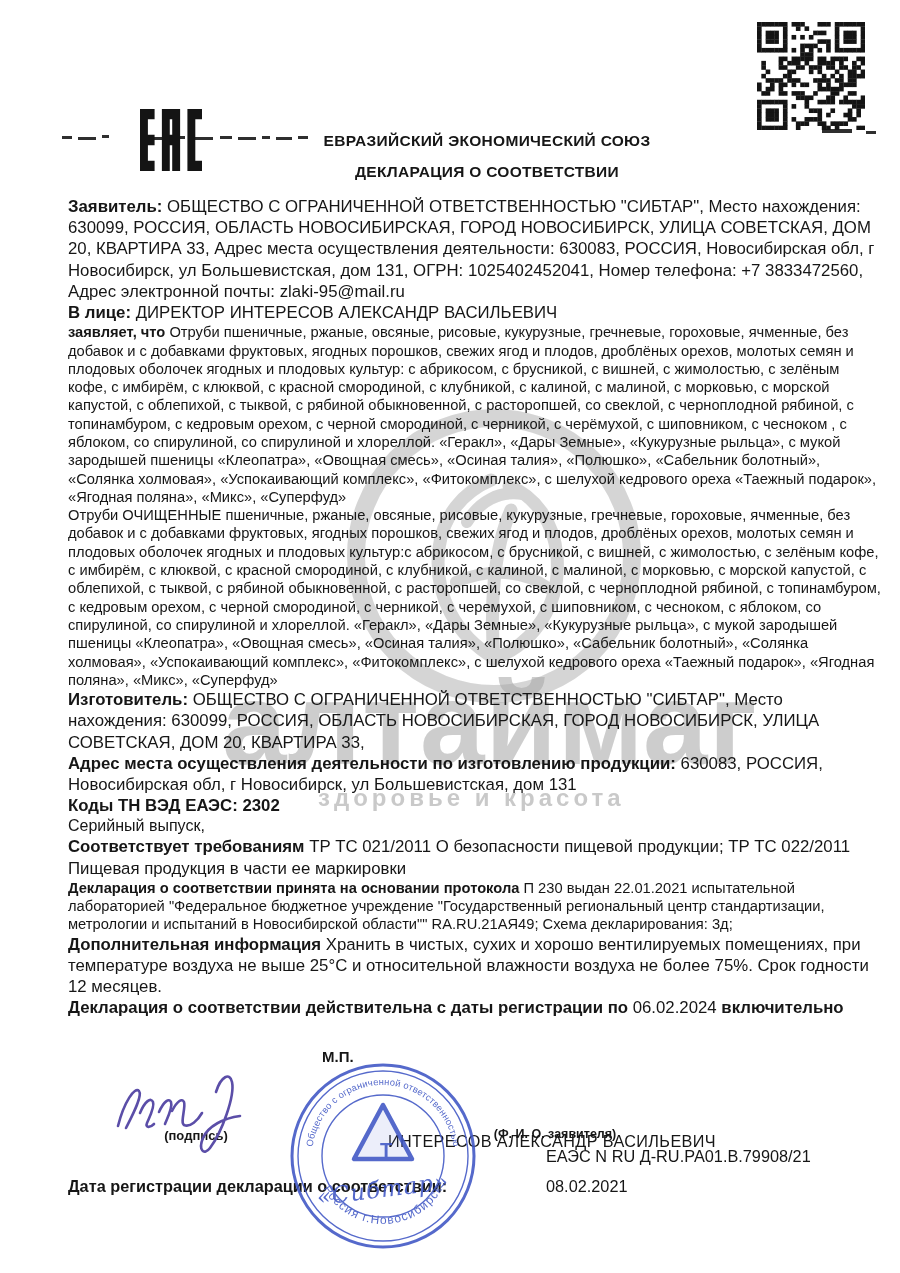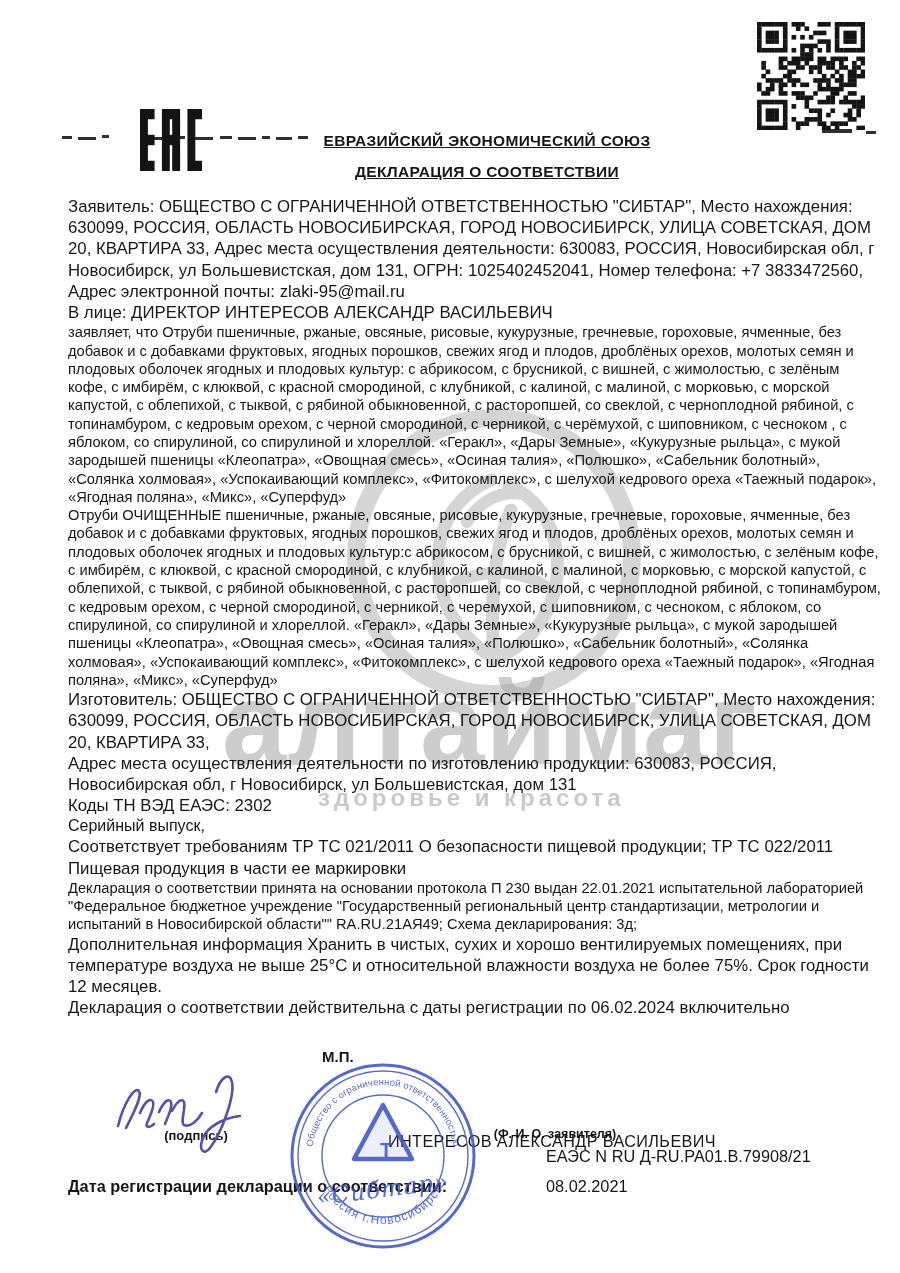--- a/index.html
+++ b/index.html
@@ -1,36 +1,36 @@
 <!DOCTYPE html>
 <html style="--text-ink: #161616; --stamp-ink: #3e55c4; --signature-ink: #5b4ea8; --watermark-gray: #a6a6a6; --qr-black: #141414;"><head>
 <meta charset="utf-8">
 <style>
   html,body{margin:0;padding:0;background:#ffffff;}
   .page{position:relative;width:900px;height:1273px;background:#fff;overflow:hidden;
         font-family:"Liberation Sans",sans-serif;color:var(--text-ink,#161616);}
   
   .eac{position:absolute;left:140px;top:109px;z-index:2;}
   .titles{position:absolute;left:97px;top:132px;width:780px;text-align:center;z-index:2;}
-  .titles .t{font-size:15.5px;font-weight:bold;letter-spacing:.3px;text-decoration:underline;}
+  .titles .t{font-size:15.5px;font-weight:bold;letter-spacing:.3px;}
   .titles .t + .t{margin-top:13px;}
   .qr{position:absolute;left:757px;top:22px;z-index:2;}
   
   .wm-ring{position:absolute;left:338px;top:400px;z-index:0;opacity:.5;}
   .wm-word{position:absolute;left:222px;top:666px;z-index:0;font-size:116px;font-weight:bold;
            color:var(--watermark-gray,#a6a6a6);opacity:.55;letter-spacing:1px;line-height:1;white-space:nowrap;}
   .wm-tag{position:absolute;left:318px;top:784px;z-index:0;font-size:24px;font-weight:bold;
           color:var(--watermark-gray,#a6a6a6);opacity:.6;letter-spacing:4px;white-space:nowrap;}
   
   .doc{position:absolute;left:68px;top:196px;width:814px;z-index:2;}
   .doc p{margin:0;}
   .p-lg{font-size:16.8px;line-height:21.2px;}
   .p-md{font-size:16px;line-height:20px;}
   .p-sm{font-size:14.7px;line-height:18.3px;}
-  .b{font-weight:normal;}
+  .b{font-weight:bold;}
   .mt2{margin-top:2px;}.mt6{margin-top:5px;}.mt8{margin-top:7px;}.mt16{margin-top:14px;}
   
   .sig{position:absolute;left:94px;top:1066px;z-index:3;}
   .sig-caption{position:absolute;left:138px;top:1128px;width:116px;text-align:center;
                font-size:13px;font-weight:bold;z-index:2;}
   .mp{position:absolute;left:322px;top:1048px;font-size:15px;font-weight:bold;z-index:4;}
   .fio{position:absolute;left:388px;top:1100px;font-size:16.2px;letter-spacing:.4px;z-index:2;margin-top:32px;}
   .fio-caption{position:absolute;left:388px;top:1127px;width:334px;text-align:center;
                font-size:12.5px;font-weight:bold;z-index:2;}
   .reg-label{position:absolute;left:68px;font-size:16.3px;font-weight:bold;z-index:2;}

